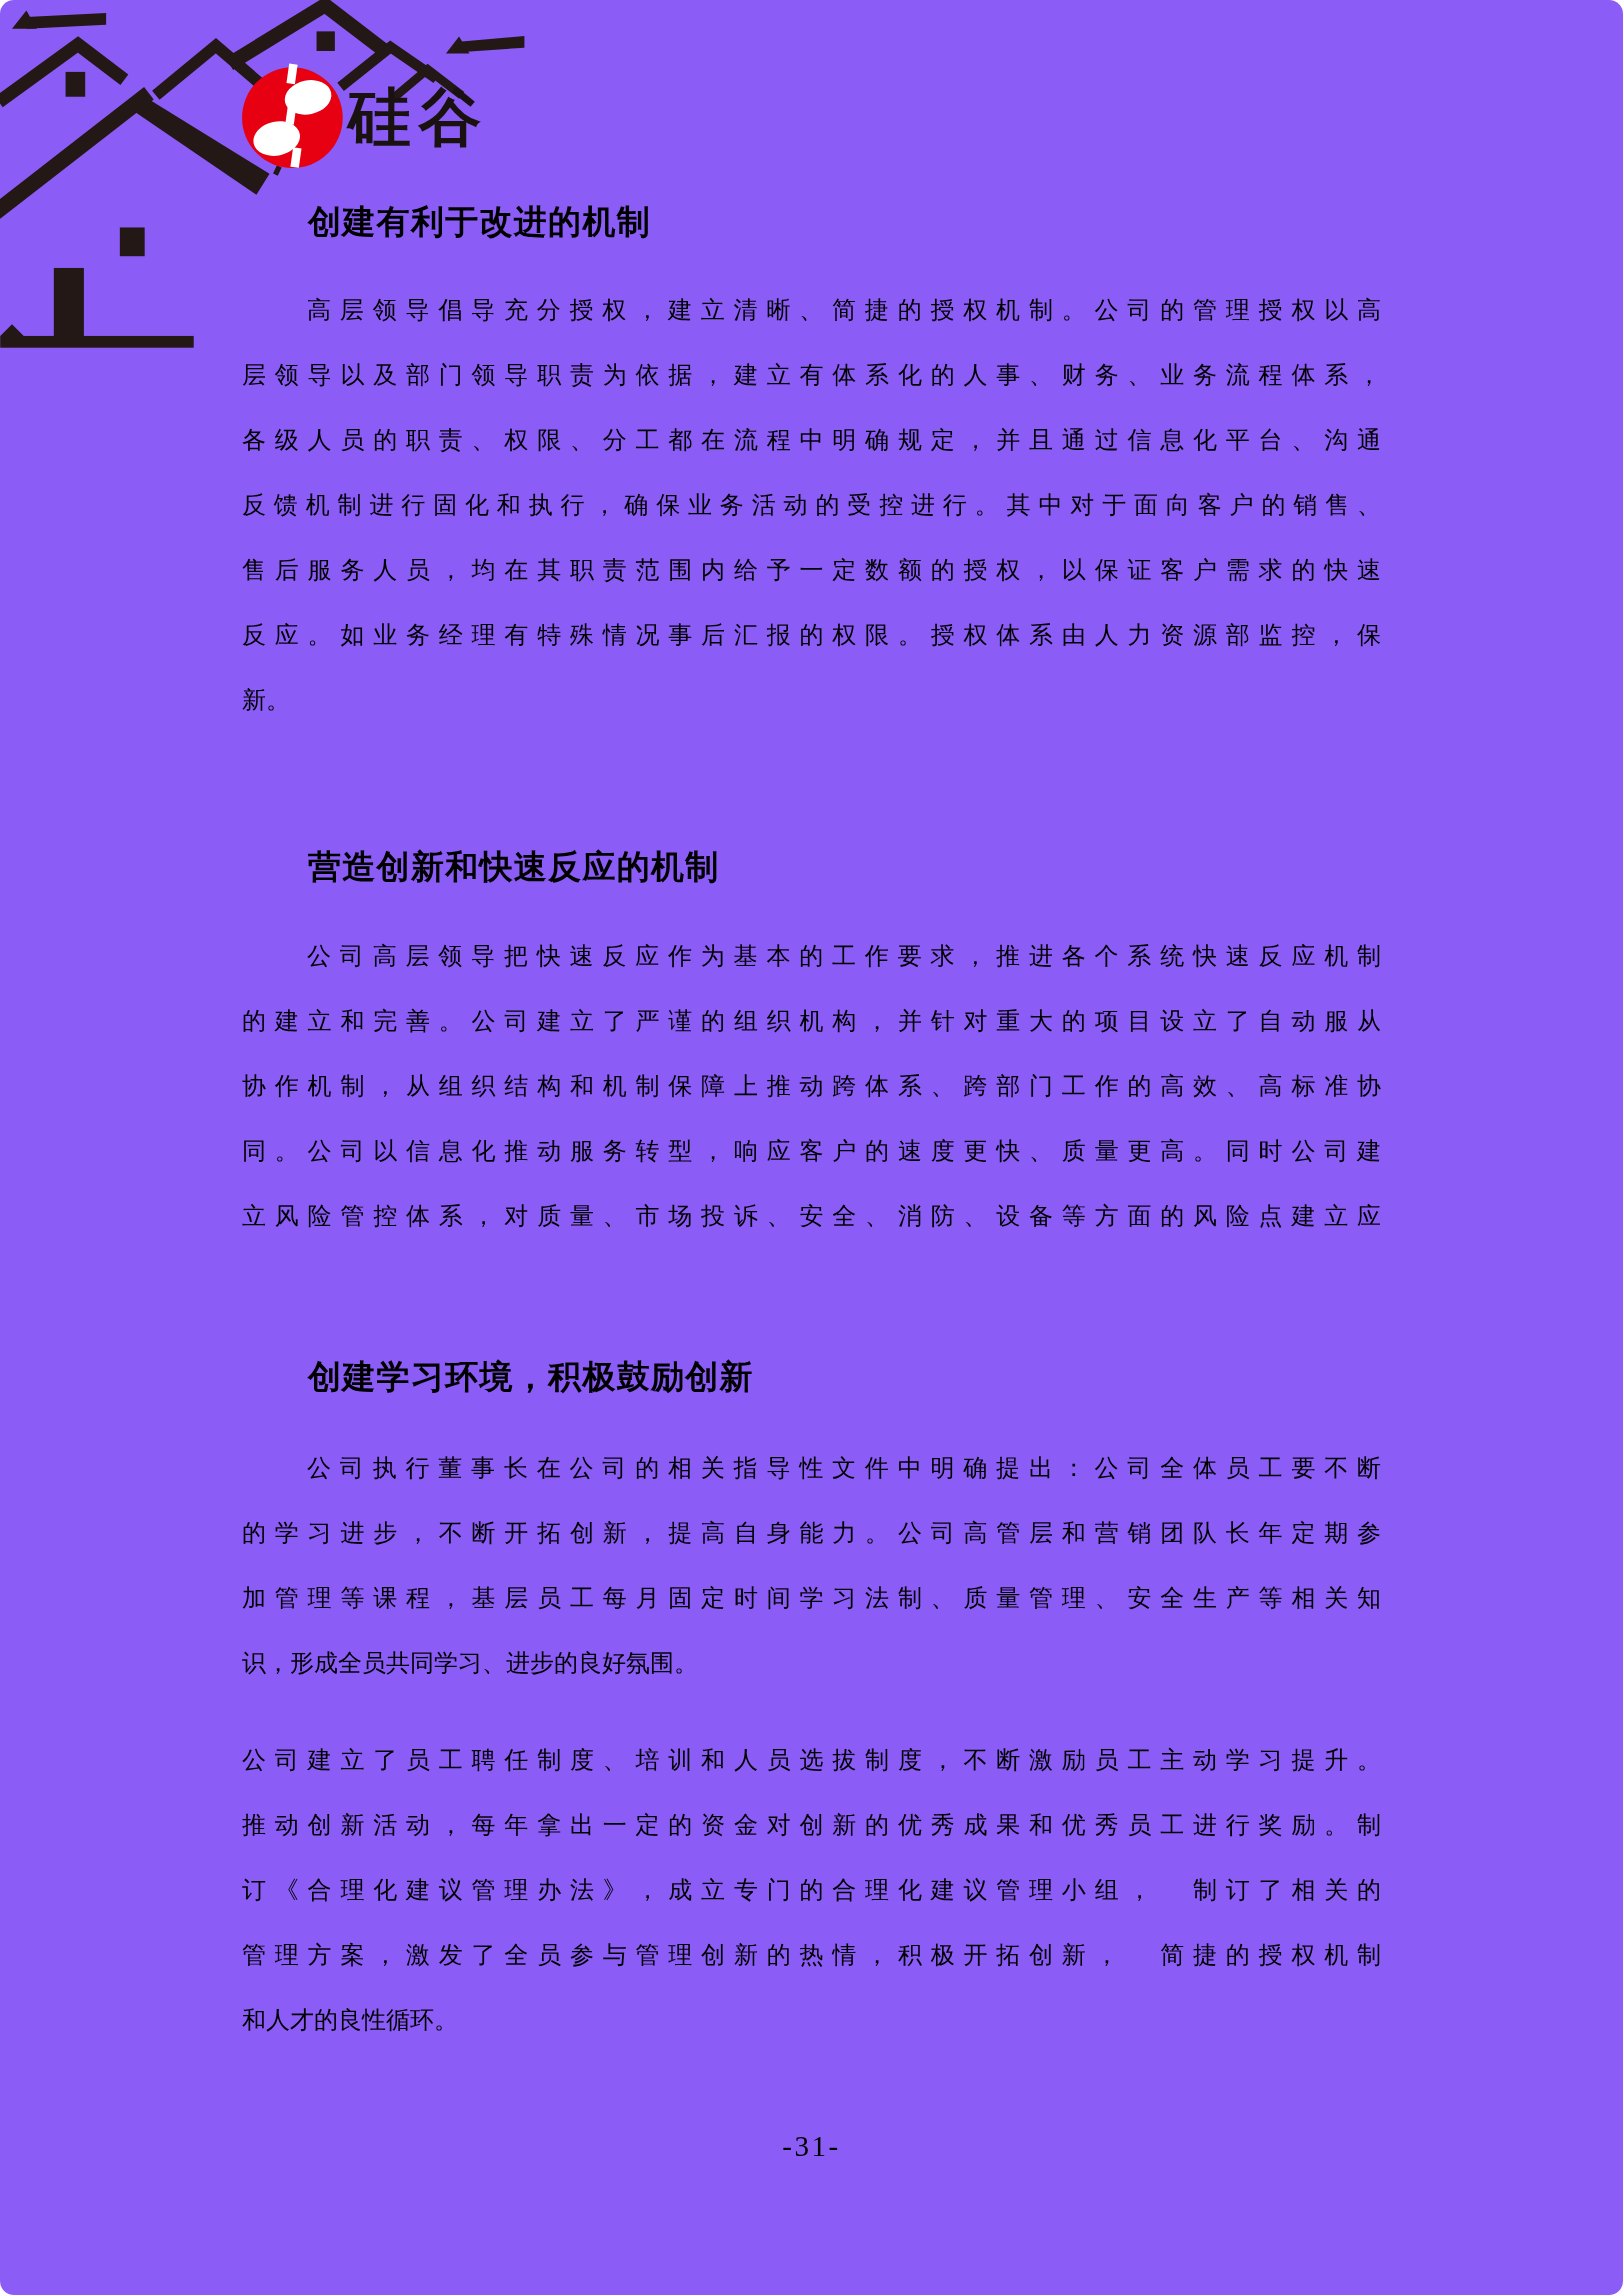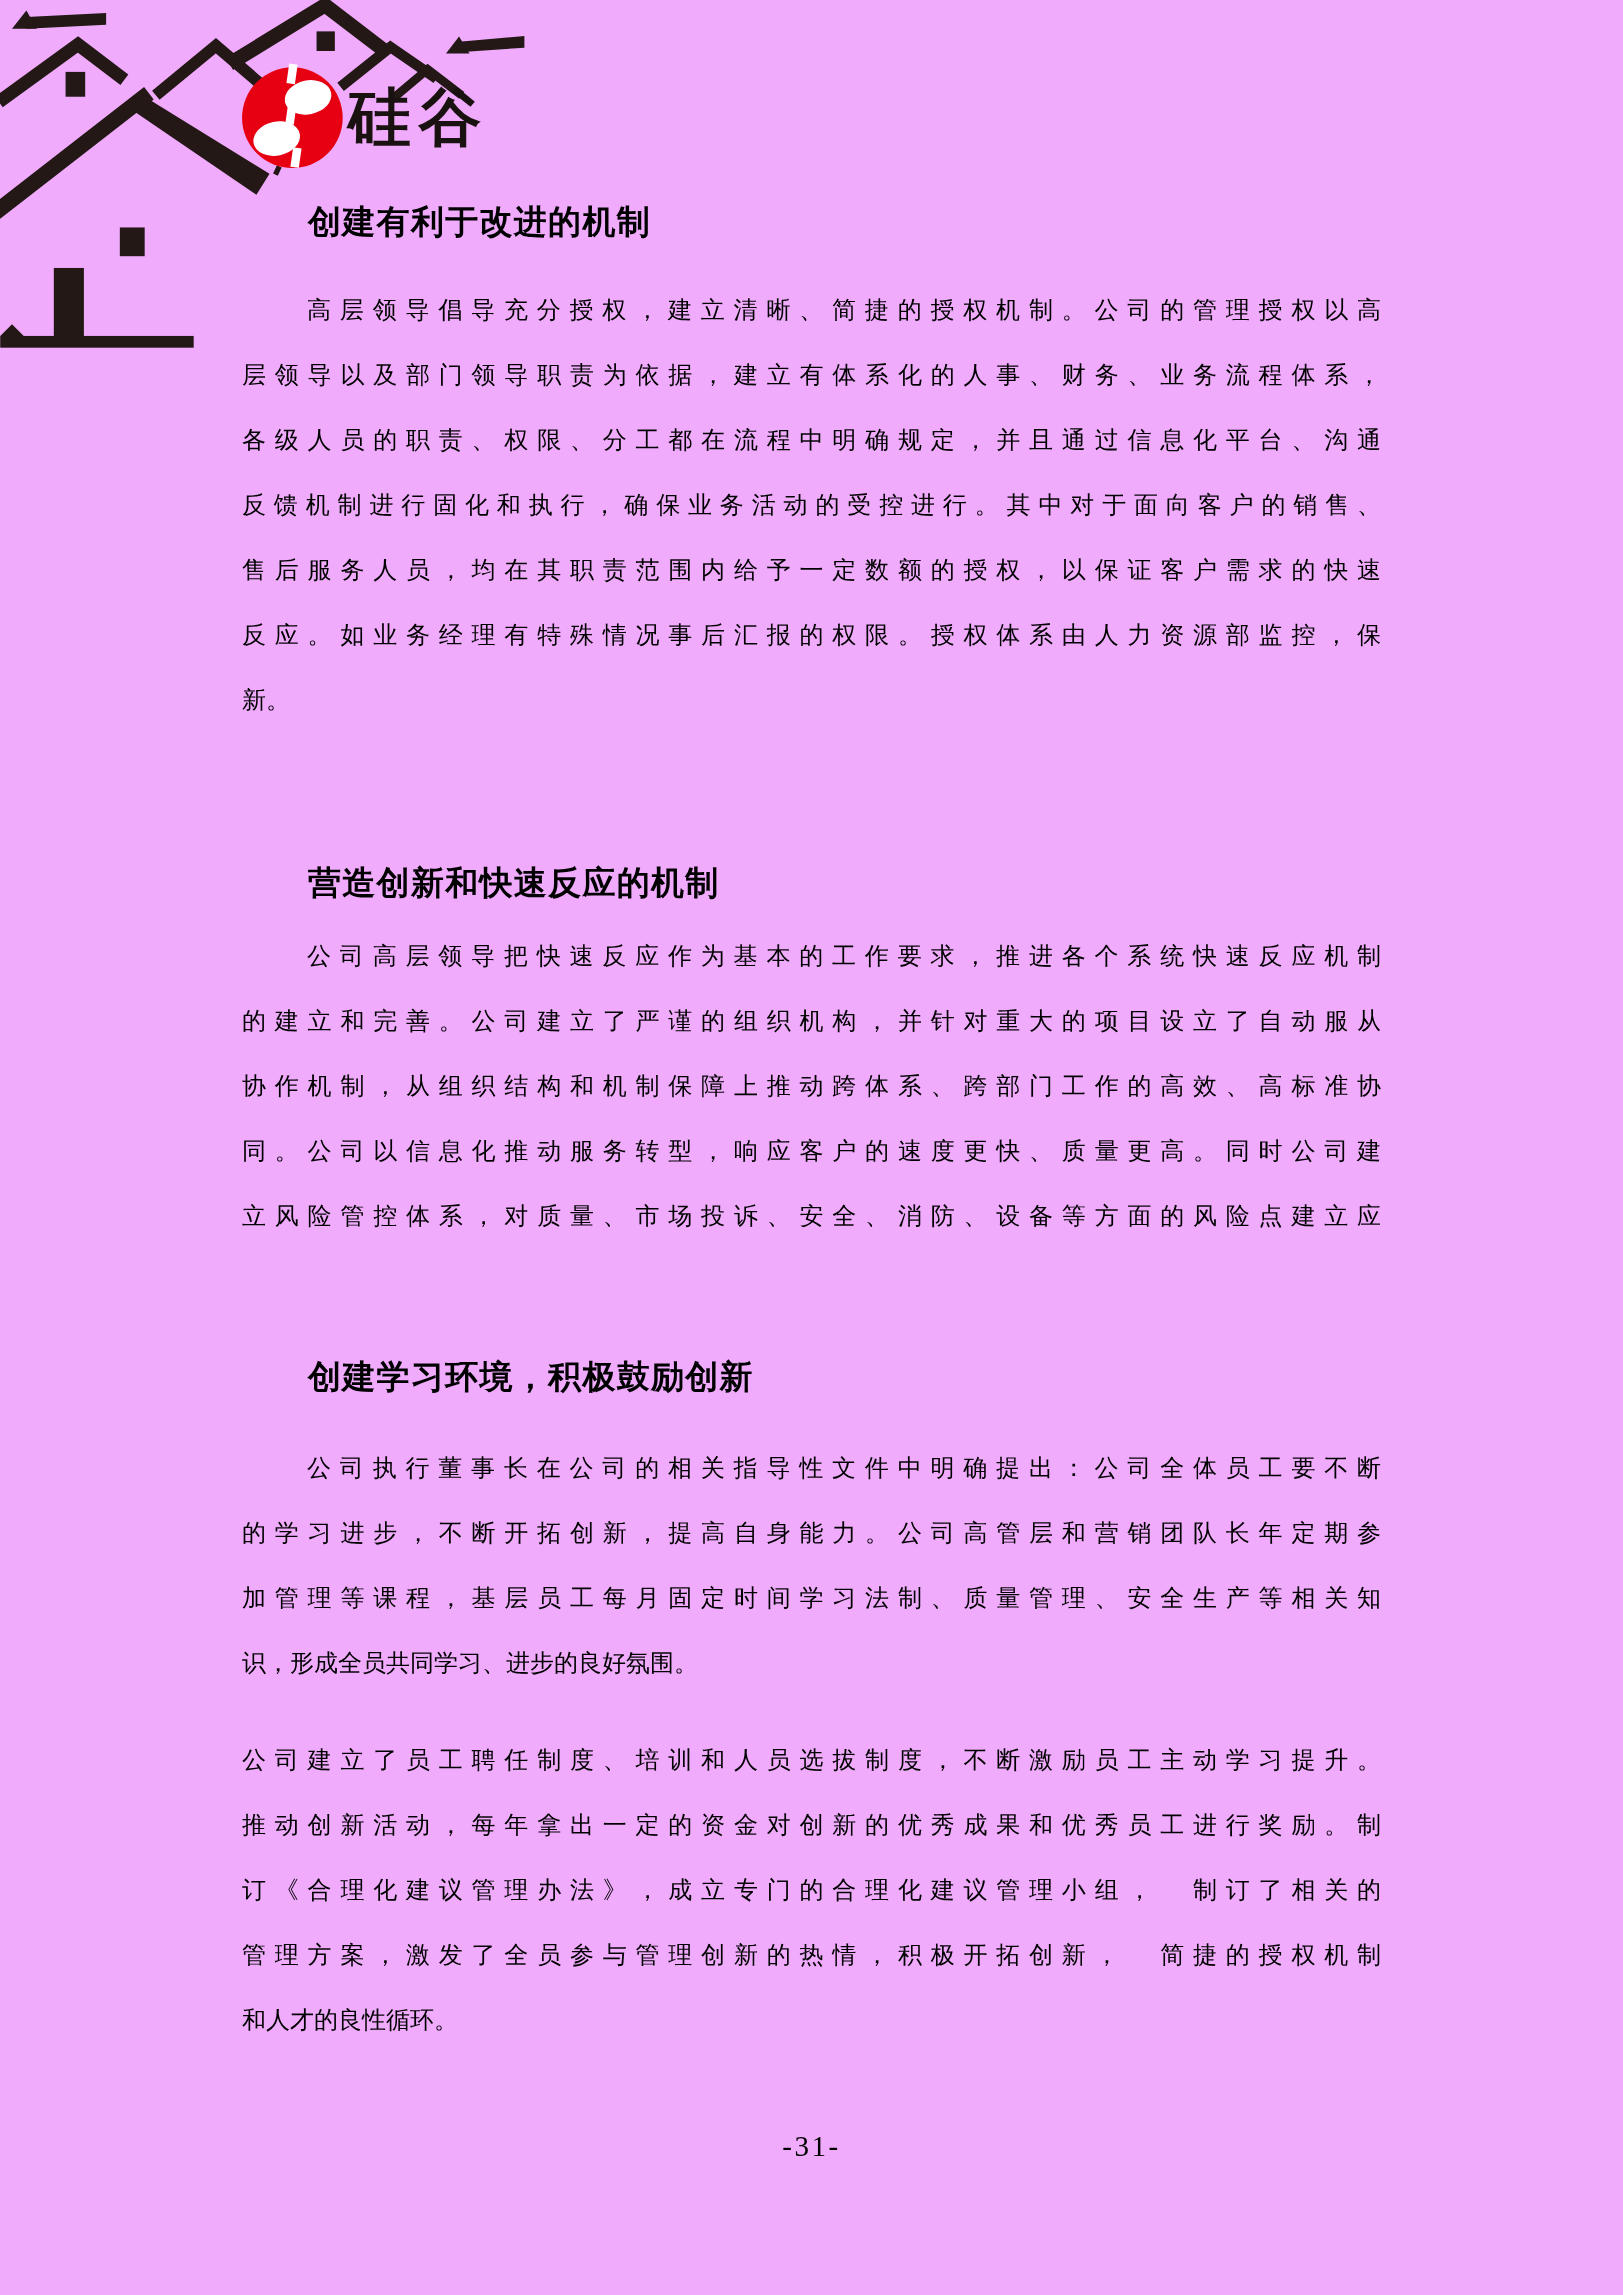--- a/index.html
+++ b/index.html
@@ -1,18 +1,18 @@
 <!DOCTYPE html>
 <html style="font-size:10.5px"><head>
 <meta charset="utf-8">
 <style>
   html,body{margin:0;padding:0;}
   body{width:1623px;height:2295px;background:#ffffff;position:relative;overflow:hidden;
        font-family:"Liberation Serif", serif;}
-  .page{position:absolute;inset:0;background:#f0abfc;}
+  .page{position:absolute;inset:0;background:#8b5cf6;border-radius:14px;}
   .logo{position:absolute;left:0;top:0;width:556px;height:366px;}
   .heading{position:absolute;left:308px;font-size:33px;font-weight:700;color:#000;
            letter-spacing:1.3px;white-space:nowrap;font-family:Liberation Sans, sans-serif;}
   .para{position:absolute;left:242px;width:1139px;}
   .bline{font-size:24px;line-height:65px;height:65px;color:#000;
          text-align:justify;text-align-last:justify;text-justify:inter-character;
          white-space:normal;overflow:hidden;}
   .bline.lastline{text-align-last:left;}
   .bline.indent{padding-left:65px;}
   .pagenum{position:absolute;top:2130px;left:0;width:1623px;text-align:center;
@@ -59,21 +59,21 @@
   <div class="para" style="top:278px;">
     <div class="bline indent">高层领导倡导充分授权，建立清晰、简捷的授权机制。公司的管理授权以高</div>
     <div class="bline">层领导以及部门领导职责为依据，建立有体系化的人事、财务、业务流程体系，</div>
     <div class="bline">各级人员的职责、权限、分工都在流程中明确规定，并且通过信息化平台、沟通</div>
     <div class="bline">反馈机制进行固化和执行，确保业务活动的受控进行。其中对于面向客户的销售、</div>
     <div class="bline">售后服务人员，均在其职责范围内给予一定数额的授权，以保证客户需求的快速</div>
     <div class="bline">反应。如业务经理有特殊情况事后汇报的权限。授权体系由人力资源部监控，保</div>
     <div class="bline lastline">新。</div>
   </div>
 
-  <div class="heading" style="top:845px;margin-top:16px;">营造创新和快速反应的机制</div>
+  <div class="heading" style="top:845px;">营造创新和快速反应的机制</div>
   <div class="para" style="top:924px;">
     <div class="bline indent">公司高层领导把快速反应作为基本的工作要求，推进各个系统快速反应机制</div>
     <div class="bline">的建立和完善。公司建立了严谨的组织机构，并针对重大的项目设立了自动服从</div>
     <div class="bline">协作机制，从组织结构和机制保障上推动跨体系、跨部门工作的高效、高标准协</div>
     <div class="bline">同。公司以信息化推动服务转型，响应客户的速度更快、质量更高。同时公司建</div>
     <div class="bline">立风险管控体系，对质量、市场投诉、安全、消防、设备等方面的风险点建立应</div>
   </div>
 
   <div class="heading" style="top:1355px;">创建学习环境，积极鼓励创新</div>
   <div class="para" style="top:1436px;">

